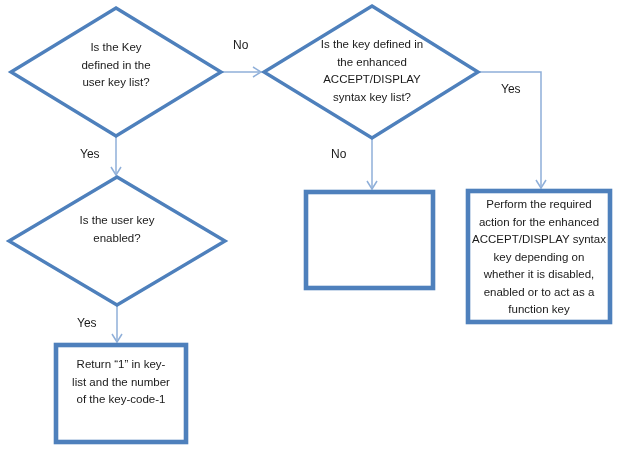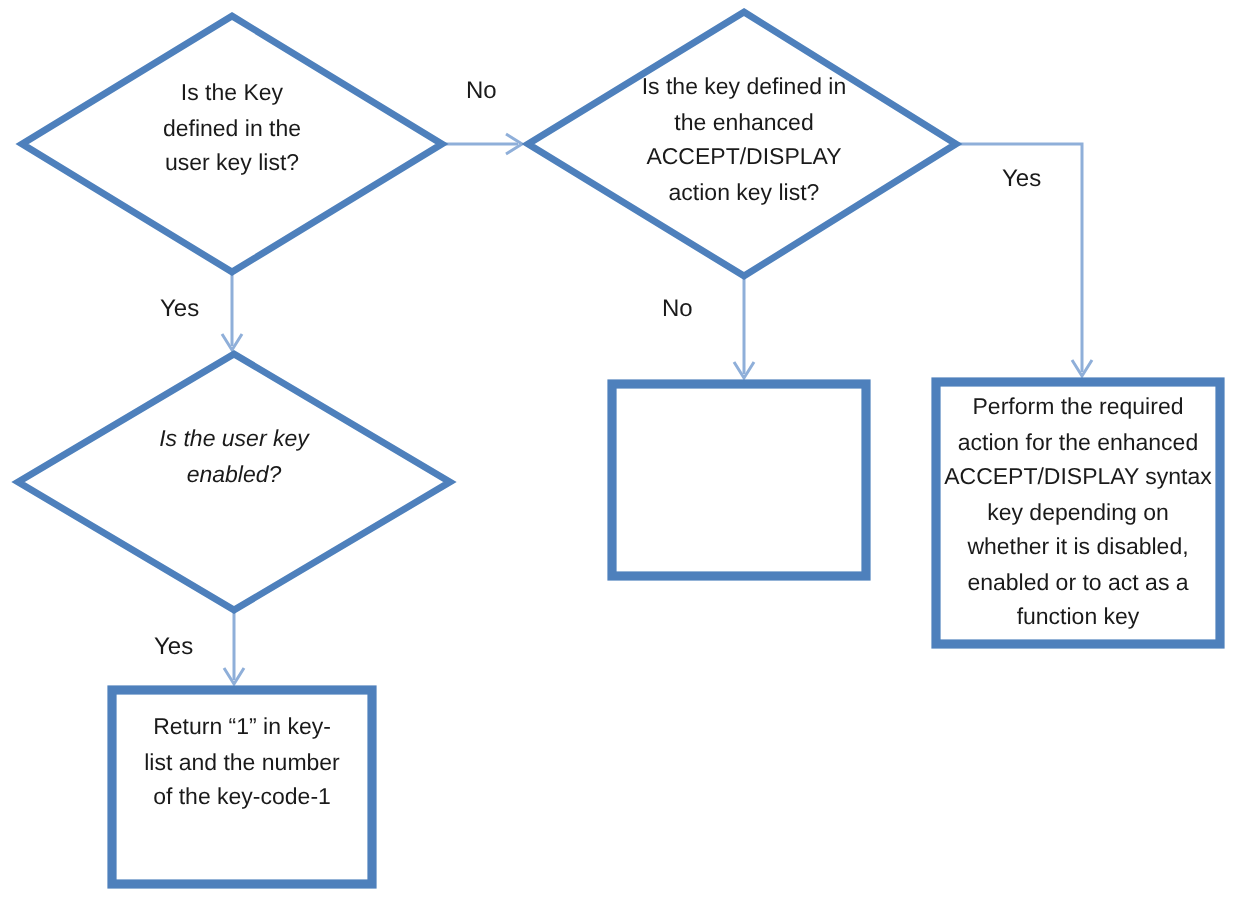--- a/index.html
+++ b/index.html
@@ -26,21 +26,21 @@
   .node-text .it{}
   .edge-label{
     position:absolute;
     font-size:12px;
     font-weight:normal;
     line-height:16px;
     white-space:nowrap;
   }
   .t-d1{left:41px;top:39px;width:150px;}
   .t-d2{left:292px;top:36px;width:160px;}
-  .t-d3{left:42px;top:212px;width:150px;font-style:italic;}
+  .t-d3{left:42px;top:212px;width:150px;}
   .t-r1{left:306px;top:204px;width:127px;}
   .t-r2{left:468px;top:196px;width:142px;}
   .t-r3{left:56px;top:356px;width:130px;}
   .l-no-top{left:233px;top:37px;}
   .l-yes-left{left:80px;top:146px;}
   .l-no-middle{left:331px;top:146px;}
   .l-yes-right{left:501px;top:81px;}
   .l-yes-bottom{left:77px;top:315px;}
 </style>
 </head>
@@ -73,21 +73,21 @@
     <rect class="shape pbox" x="468" y="191" width="142" height="131"></rect>
     <rect class="shape pbox" x="56" y="345" width="130" height="97"></rect>
   </svg>
 
   <div class="node-text t-d1">Is the Key
 defined in the
 user key list?</div>
   <div class="node-text t-d2">Is the key defined in
 the enhanced
 ACCEPT/DISPLAY
-action key list?</div>
+syntax key list?</div>
   <div class="node-text t-d3">Is the user key
 enabled?</div>
   <div class="node-text t-r2">Perform the required
 action for the enhanced
 ACCEPT/DISPLAY syntax
 key depending on
 whether it is disabled,
 enabled or to act as a
 function key</div>
   <div class="node-text t-r3"><span>Return “1” in </span><span class="it">key-</span><span>

